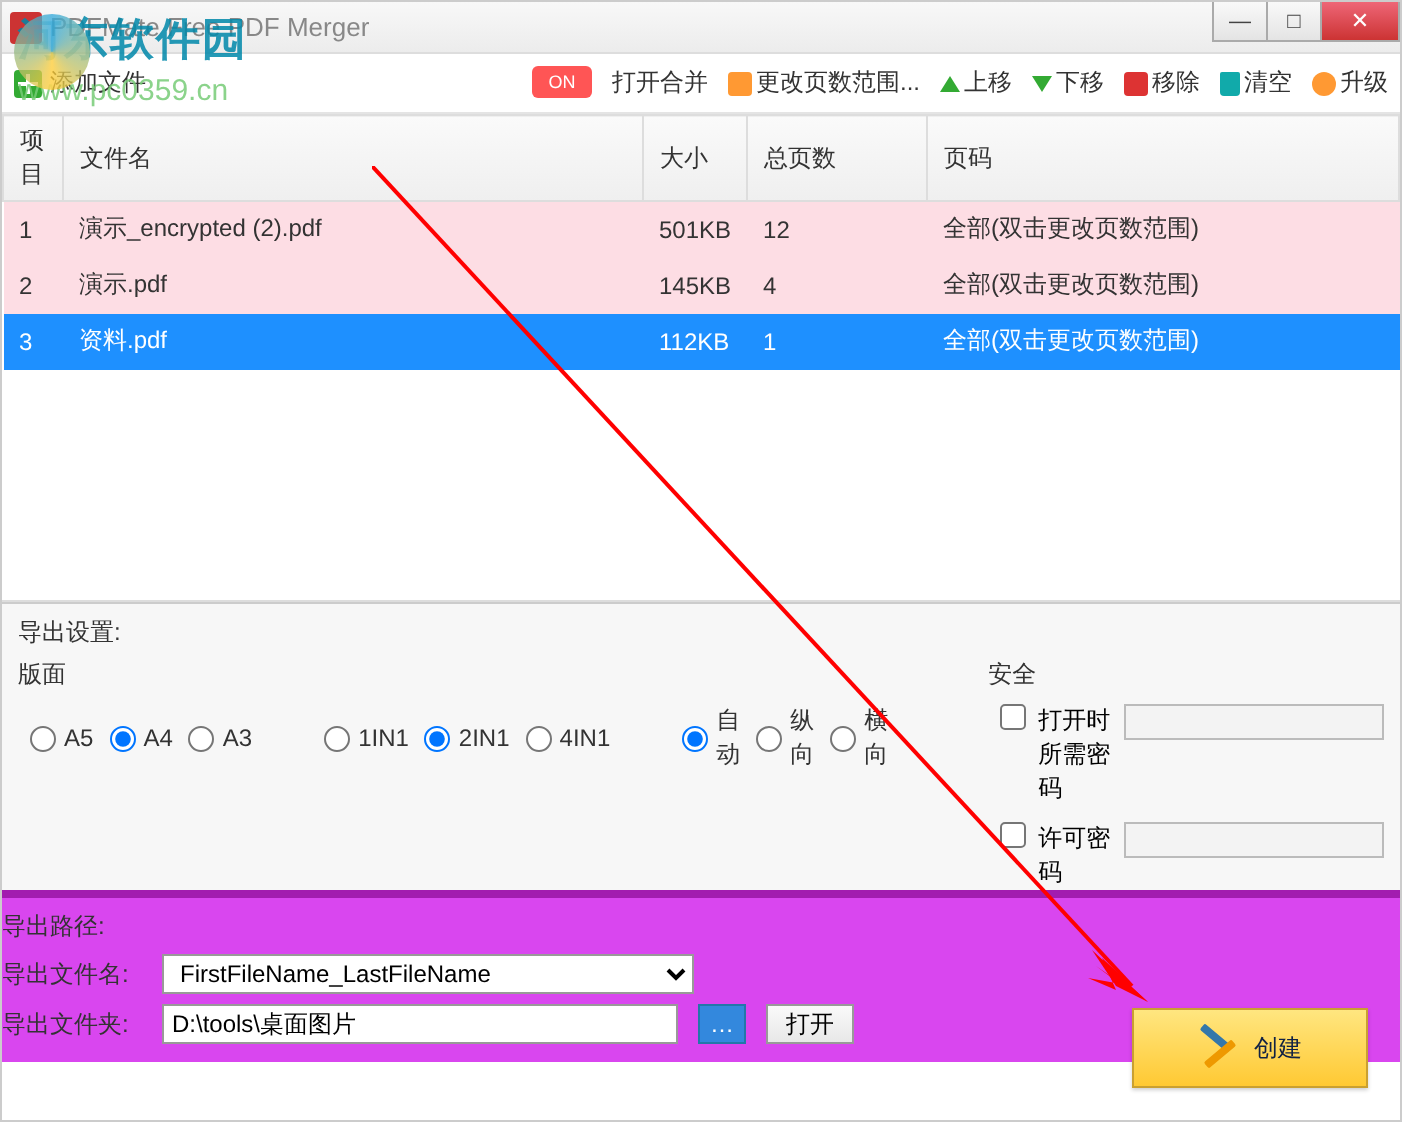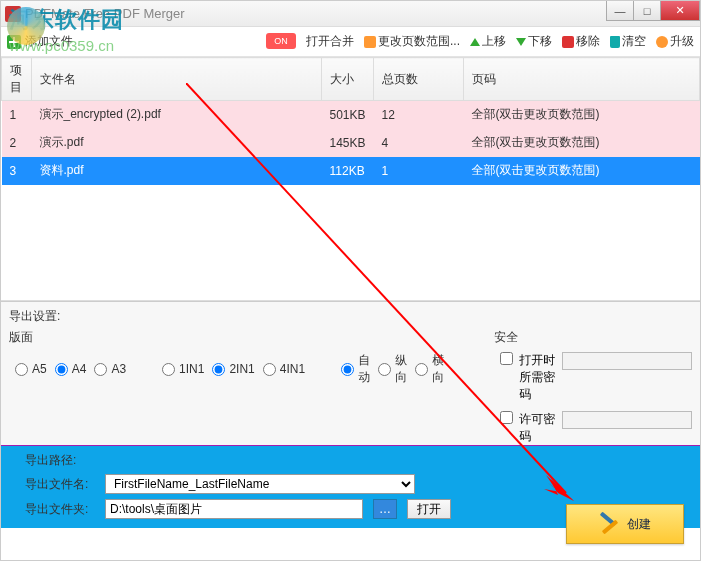--- a/index.html
+++ b/index.html
@@ -46,25 +46,25 @@
 .group{border:none}
 .group .gtitle{color:#333;margin-bottom:6px}
 .radio-col{display:flex;gap:8px;padding-left:6px}
 .radio-row{display:flex;align-items:center;gap:4px;color:#333}
 .radio-row input{margin:0}
 .sec-col{display:flex;flex-direction:column;gap:8px;padding-left:6px}
 .sec-row{display:flex;align-items:flex-start;gap:6px}
 .sec-row input[type=text]{width:130px;height:18px;border:1px solid #bbb;background:#f3f3f3}
 .sec-row.dis{color:#aaa}
 .chk3{display:flex;gap:60px;margin-top:6px;color:#aaa}
-.exp{border-top:1px solid #a21caf;background:#0ea5e9;padding:4px 24px}
+.exp{border-top:4px solid #a21caf;background:#d946ef;padding:4px 0}
 .exp-row{display:flex;align-items:center;gap:10px;margin:5px 0}
 .exp-row .lbl{width:70px;color:#333}
 .exp-row select,.exp-row input[type=text]{height:20px;border:1px solid #999;padding:0 4px;background:#fff}
-.exp-row select{width:310px}
+.exp-row select{width:266px}
 .exp-row input[type=text]{width:258px}
 .browse{width:24px;height:20px;background:#38d;color:#fff;border:1px solid #27a;display:flex;align-items:center;justify-content:center}
 .open{width:44px;height:20px;border:1px solid #999;background:linear-gradient(#fafafa,#e8e8e8);display:flex;align-items:center;justify-content:center}
 .create{position:absolute;right:16px;bottom:16px;width:118px;height:40px;background:linear-gradient(#ffe680,#ffc933);border:1px solid #caa030;display:flex;align-items:center;justify-content:center;gap:6px;font-size:20px;color:#124;box-shadow:0 1px 2px rgba(0,0,0,.2)}
 .create .tool-ico{width:22px;height:22px;position:relative}
 .create .tool-ico:before{content:"";position:absolute;width:18px;height:4px;background:#37a;left:0;top:4px;transform:rotate(40deg);border-radius:1px}
 .create .tool-ico:after{content:"";position:absolute;width:18px;height:4px;background:#e90;left:2px;top:12px;transform:rotate(-40deg);border-radius:1px}
 .arrow{position:absolute;top:82px;left:185px;width:420px;height:420px;pointer-events:none;z-index:60}
 .arrow line{stroke:#f00;stroke-width:2}
 .arrow polygon{fill:#f00}

